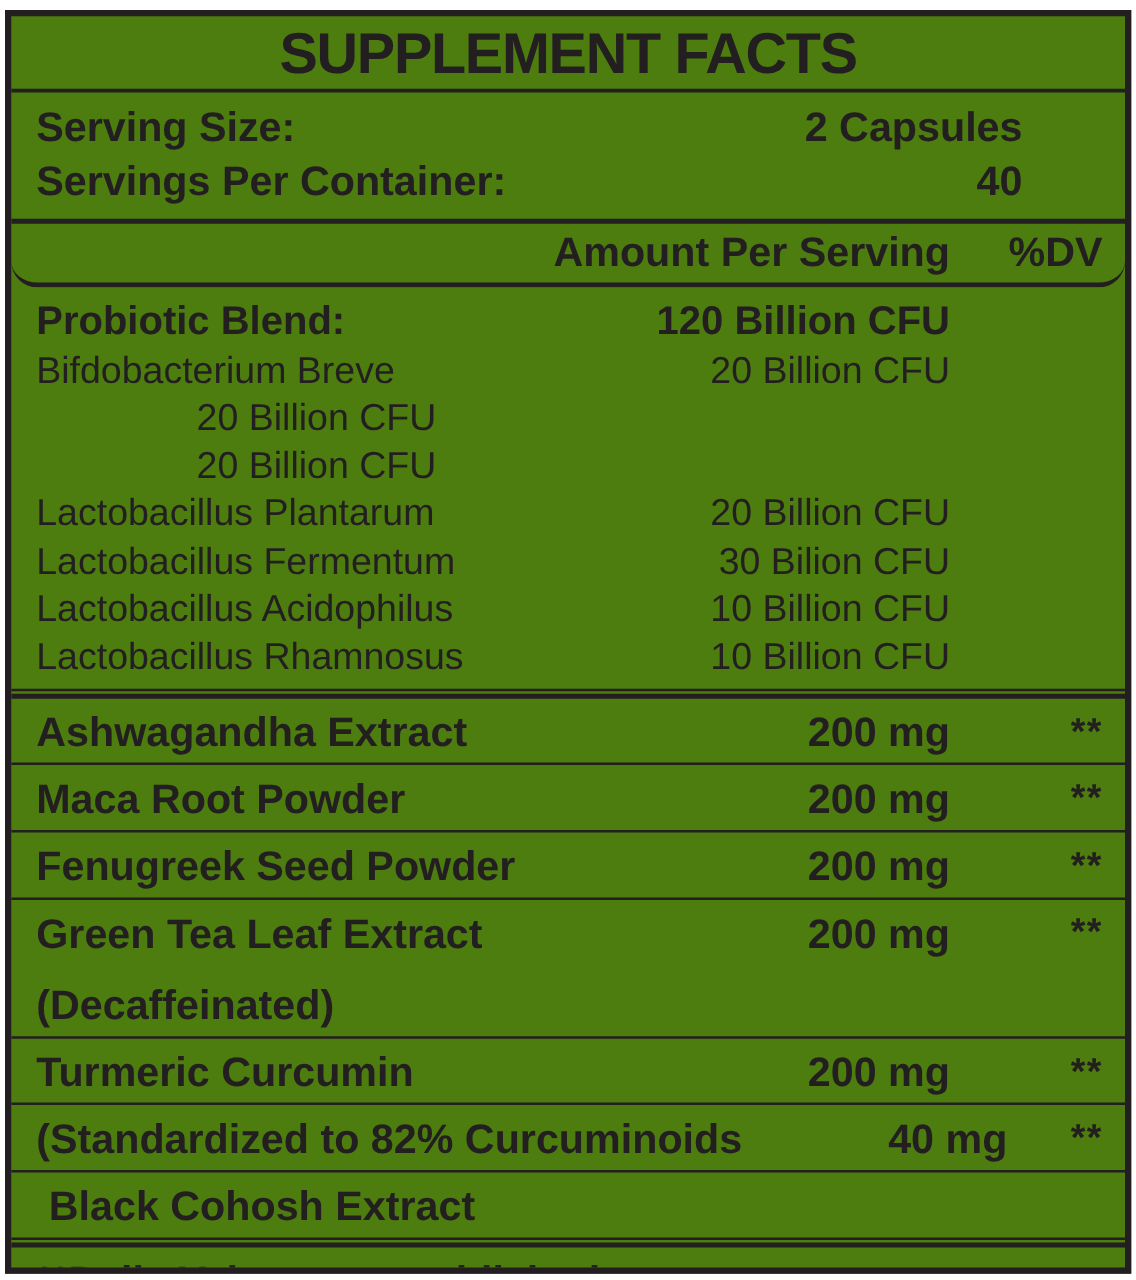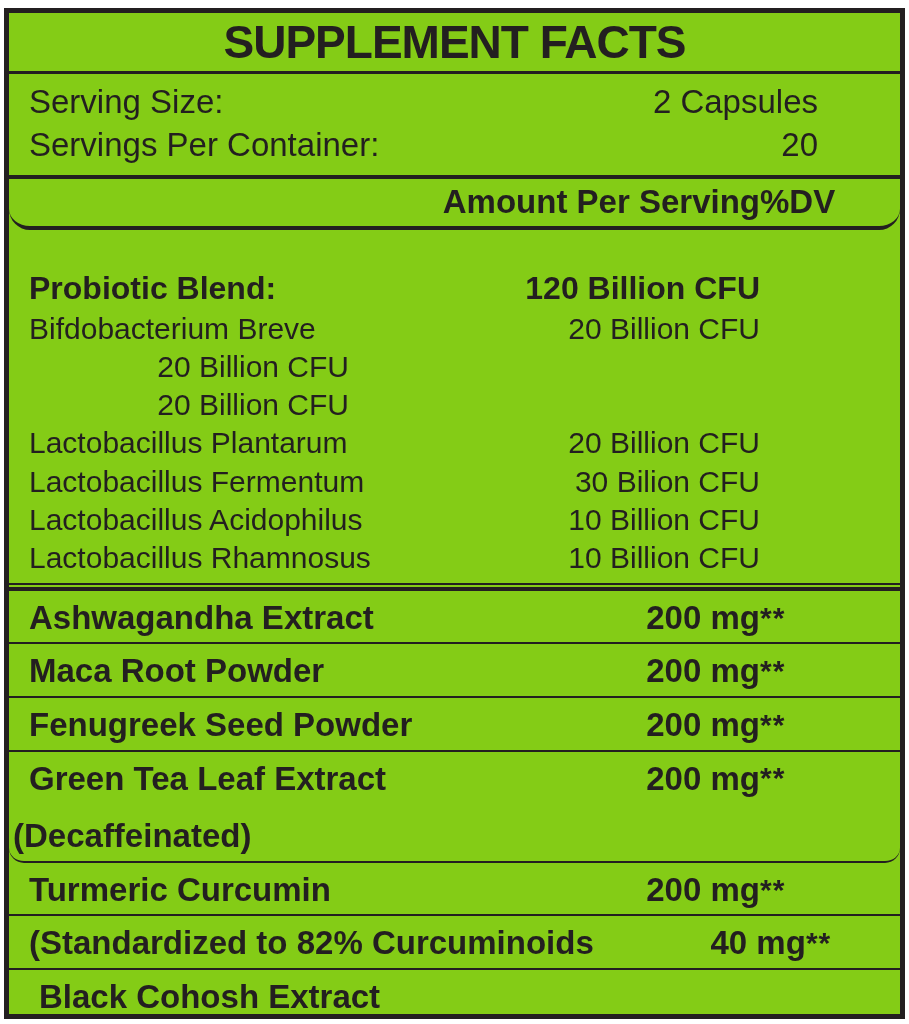--- a/index.html
+++ b/index.html
@@ -7,21 +7,21 @@
   body {
     font-family: "Liberation Sans", sans-serif;
     color: #231f20;
     position: relative;
   }
   .panel {
     position: absolute;
     left: 4px; top: 8px;
     width: 901px; height: 1011px;
     border: 5px solid #231f20;
-    background: #84cc16;
+    background: #4d7c0f;
     display: flex;
     flex-direction: column;
     overflow: hidden;
   }
   
   .title-row {
     text-align: center;
     font-size: 46px;
     font-weight: bold;
     letter-spacing: -1px;
@@ -31,44 +31,43 @@
   }
   
   .serving-section {
     padding: 6px 82px 8px 20px;
     border-bottom: 4px solid #231f20;
   }
   .serving-row {
     display: flex;
     justify-content: space-between;
     font-size: 33px;
-    font-weight: normal;
+    font-weight: bold;
     line-height: 1.32;
   }
   
   .colhead-row {
     display: flex;
     align-items: center;
     padding: 4px 0 5px 0;
     border-bottom: 4px solid #231f20;
     font-size: 33px;
     font-weight: bold;
     border-radius: 21px;
   }
   .col-name  { flex: 1; padding-left: 20px; white-space: nowrap; }
   .col-amount{ width: 340px; text-align: right; white-space: nowrap; }
-  .col-dv    { width: 140px; padding-right: 18px; white-space: nowrap; }
+  .col-dv    { width: 140px; text-align: right; padding-right: 18px; white-space: nowrap; }
   
   .probiotic-section { padding: 4px 0 6px 0; }
   .blend-row {
     display: flex;
     font-size: 32px;
     font-weight: bold;
     line-height: 1.38;
-    margin-top: 32px;
   }
   .strain-row {
     display: flex;
     align-items: flex-end;
     font-size: 30px;
     font-weight: normal;
     line-height: 1.27;
   }
   
   .heavy-rule {
@@ -80,24 +79,24 @@
   
   .ing-row {
     display: flex;
     align-items: center;
     font-size: 33px;
     font-weight: bold;
     line-height: 1.2;
     padding: 7px 0 5px 0;
     border-bottom: 2px solid #231f20;
   }
-  .ing-row.multiline { display: block; border-radius: 15px; }
+  .ing-row.multiline { display: block; }
   .ing-row .line1 { display: flex; align-items: center; }
   .ing-row .subname {
-    padding-left: 4px;
+    padding-left: 20px;
     margin-top: 18px;
     font-size: 33px;
     font-weight: bold;
   }
   .ing-row.no-border { border-bottom: none; padding-left: 10px; }
   .dv-mark { font-size: 30px; letter-spacing: 1px; }
   
   .footnote-row {
     padding: 6px 20px 8px 20px;
     font-size: 33px;
@@ -112,21 +111,21 @@
 
   <div class="title-row">SUPPLEMENT FACTS</div>
 
   <div class="serving-section">
     <div class="serving-row">
       <span>Serving Size:</span>
       <span>2 Capsules</span>
     </div>
     <div class="serving-row">
       <span>Servings Per Container:</span>
-      <span>20</span>
+      <span>40</span>
     </div>
   </div>
 
   <div class="colhead-row">
     <span class="col-name"></span>
     <span class="col-amount">Amount Per Serving</span>
     <span class="col-dv">%DV</span>
   </div>
 
   <div class="probiotic-section">

